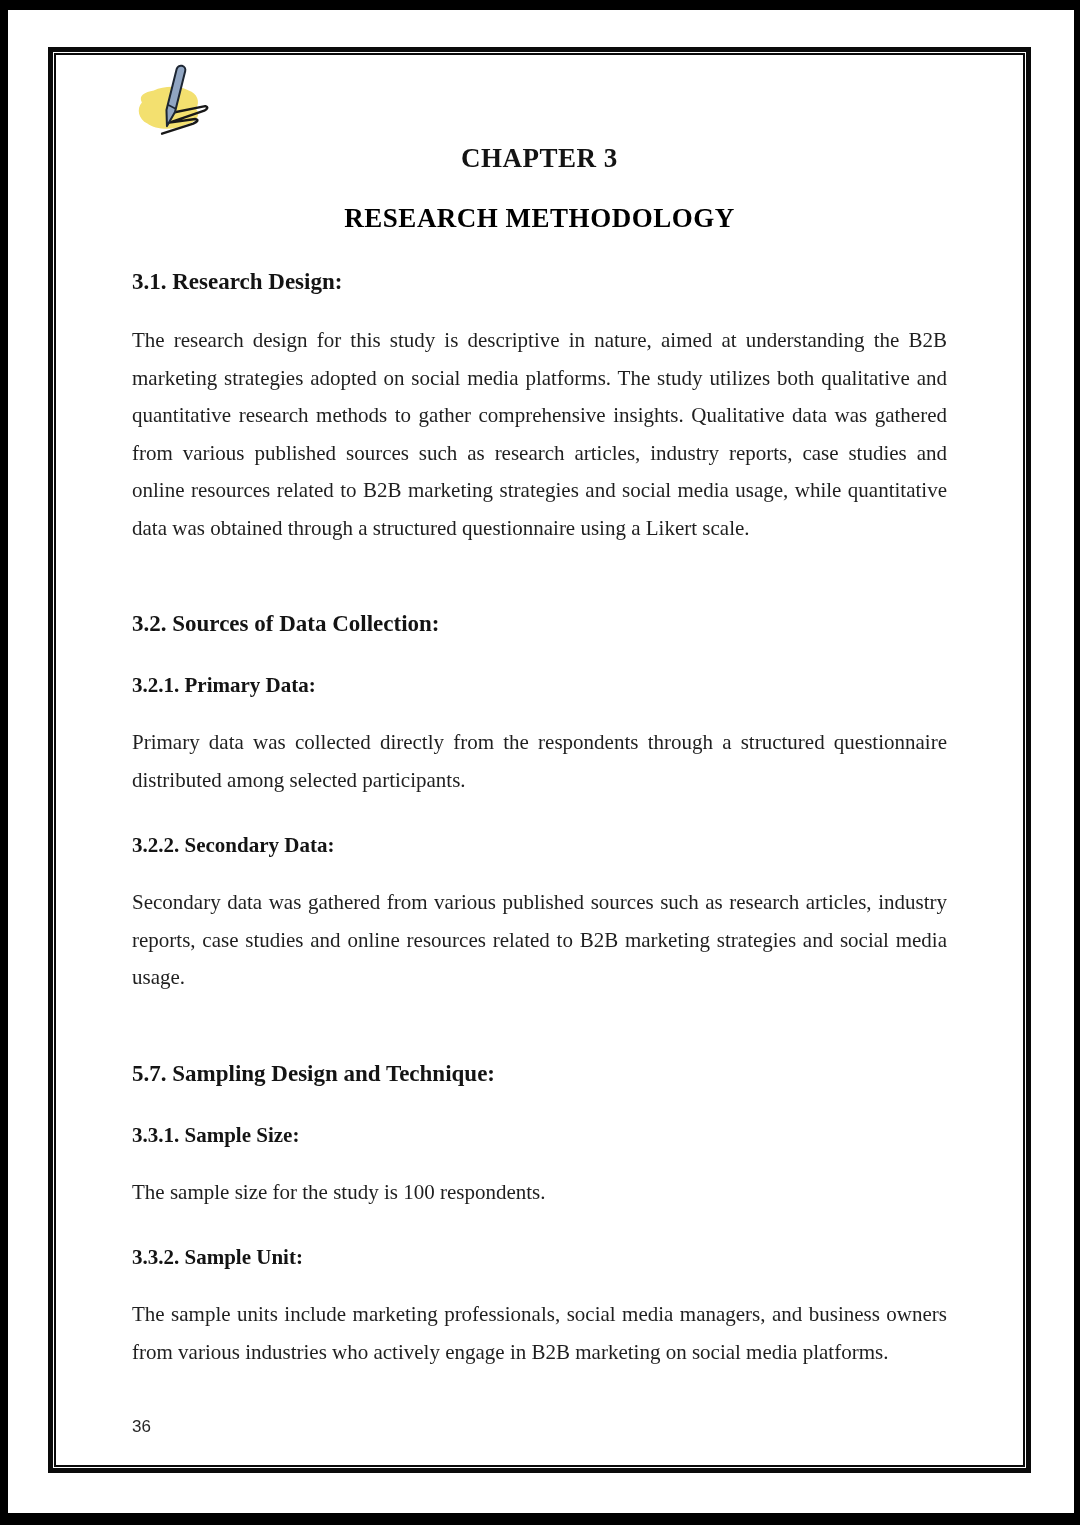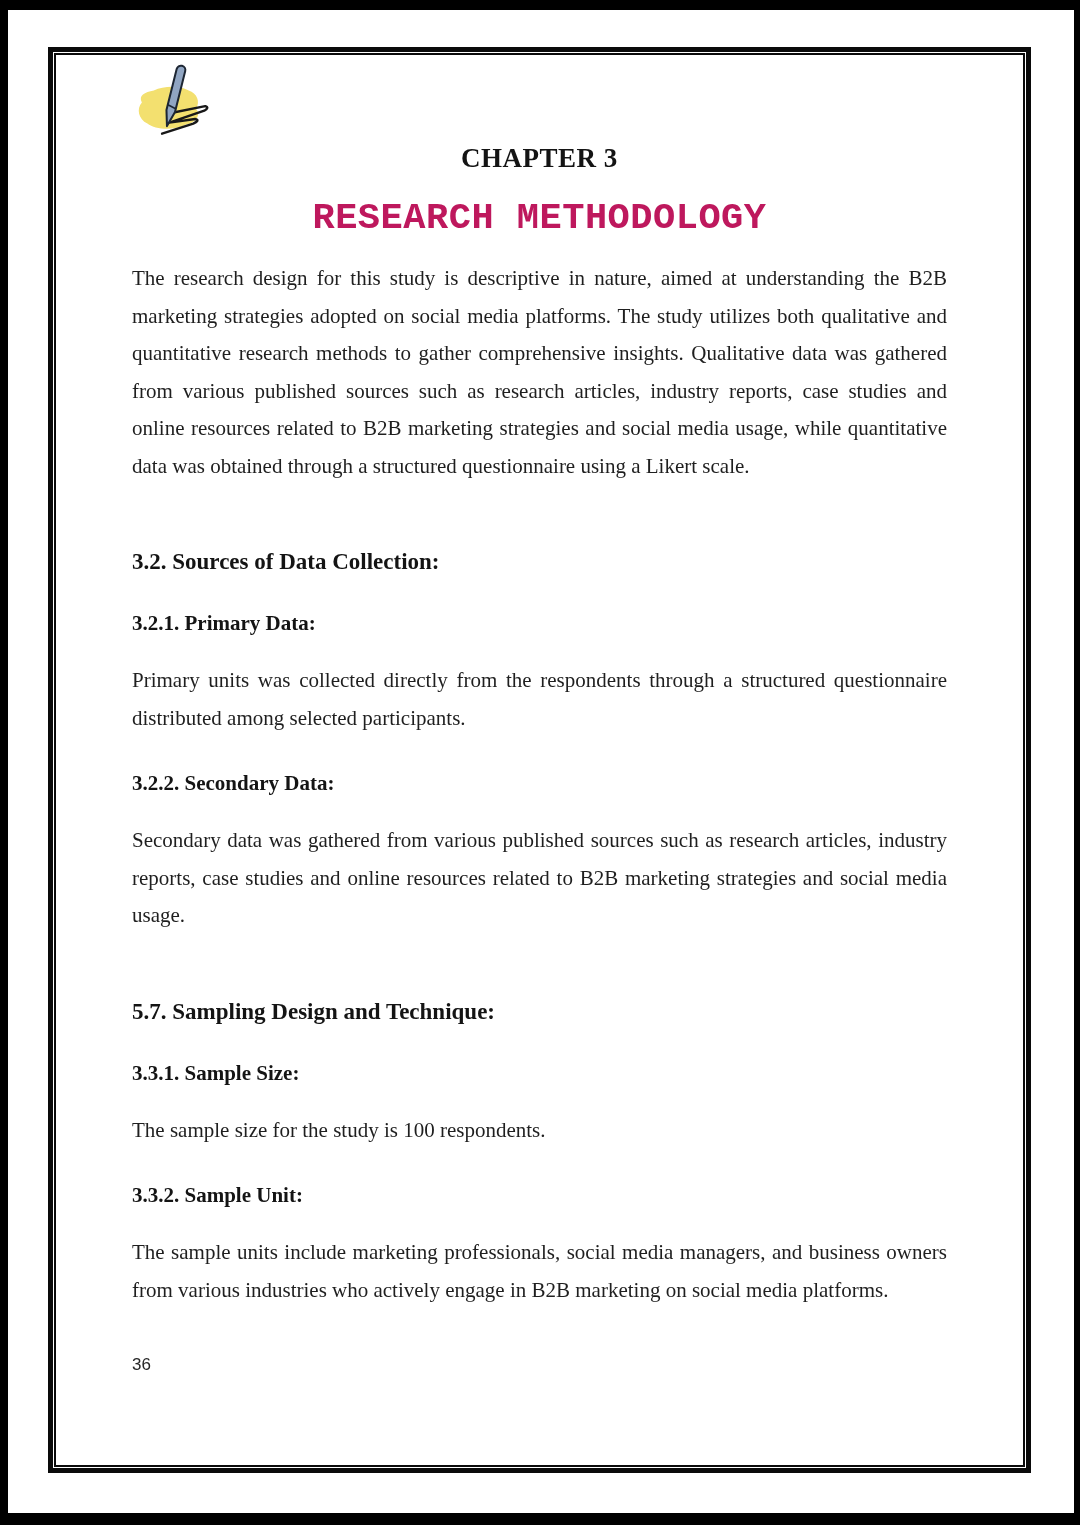--- a/index.html
+++ b/index.html
@@ -53,28 +53,27 @@
   h1.doc-title {
     font-size: 27px;
     line-height: 34px;
     font-weight: bold;
     text-align: center;
     margin: 0;
     letter-spacing: 0.5px;
     color: #141414;
   }
   h1.doc-subtitle {
-    font-size: 37px;
+    font-size: 27px;
     line-height: 34px;
     font-weight: bold;
     text-align: center;
     margin: 26px 0 0 0;
     letter-spacing: 0.5px;
-    color: #be185d;
-    font-family: Liberation Mono, monospace;
+    color: #000000;
   }
   h2.section-heading {
     font-size: 23px;
     line-height: 30px;
     font-weight: bold;
     margin: 62px 0 0 0;
     color: #141414;
   }
   h2.section-heading.first {
     margin-top: 32px;
@@ -125,26 +124,27 @@
                          l0,46 l-4.8,17 l-4.8,-17 l0,-46
                          C45.2,4.1 47.3,2 50,2 Z" fill="#90a5c2" stroke="#1d2633" stroke-width="2.2" stroke-linejoin="round"></path>
                 <line x1="45.4" y1="47" x2="54.6" y2="49" stroke="#1d2633" stroke-width="1.8"></line>
               </g>
             </svg>
           </div>
 
           <h1 class="doc-title">CHAPTER 3</h1>
           <h1 class="doc-subtitle">RESEARCH METHODOLOGY</h1>
 
+          <h2 class="section-heading first">3.1. Research Design:</h2>
           <p class="body-text">The research design for this study is descriptive in nature, aimed at understanding the B2B marketing strategies adopted on social media platforms. The study utilizes both qualitative and quantitative research methods to gather comprehensive insights. Qualitative data was gathered from various published sources such as research articles, industry reports, case studies and online resources related to B2B marketing strategies and social media usage, while quantitative data was obtained through a structured questionnaire using a Likert scale.</p>
 
           <h2 class="section-heading">3.2. Sources of Data Collection:</h2>
 
           <h3 class="sub-heading">3.2.1. Primary Data:</h3>
-          <p class="body-text">Primary units was collected directly from the respondents through a structured questionnaire distributed among selected participants.</p>
+          <p class="body-text">Primary data was collected directly from the respondents through a structured questionnaire distributed among selected participants.</p>
 
           <h3 class="sub-heading">3.2.2. Secondary Data:</h3>
           <p class="body-text">Secondary data was gathered from various published sources such as research articles, industry reports, case studies and online resources related to B2B marketing strategies and social media usage.</p>
 
           <h2 class="section-heading">5.7. Sampling Design and Technique:</h2>
 
           <h3 class="sub-heading">3.3.1. Sample Size:</h3>
           <p class="body-text">The sample size for the study is 100 respondents.</p>
 
           <h3 class="sub-heading">3.3.2. Sample Unit:</h3>

